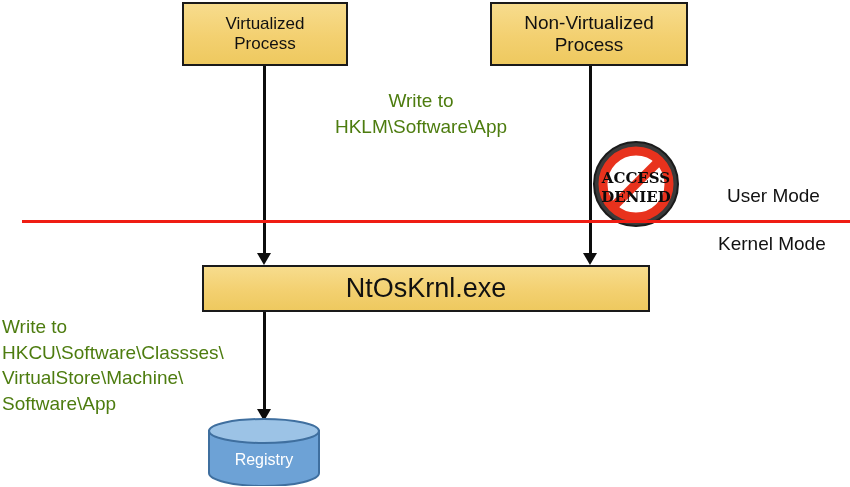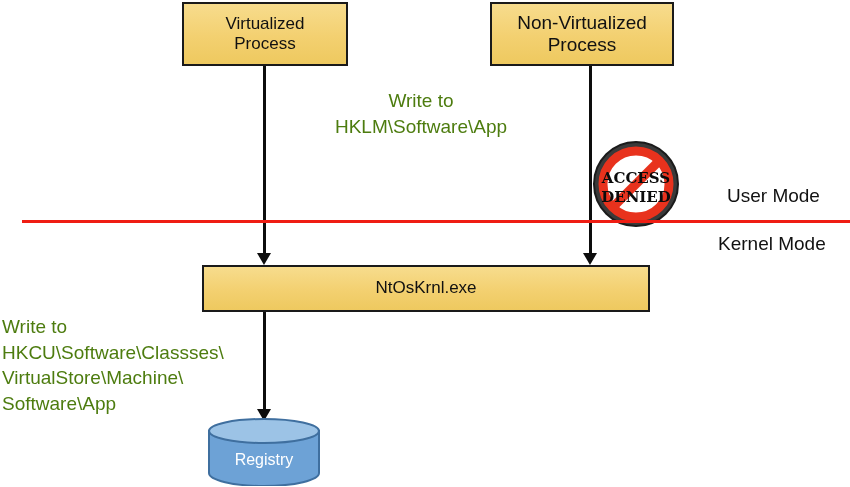--- a/index.html
+++ b/index.html
@@ -30,27 +30,27 @@
     justify-content: center;
     text-align: center;
     line-height: 1.18;
     color: #111111;
   }
   #box-virtualized {
     left: 182px; top: 2px; width: 166px; height: 64px;
     font-size: 17px;
   }
   #box-nonvirtualized {
-    left: 490px; top: 2px; width: 184px; height: 64px;
+    left: 490px; top: 2px; width: 198px; height: 64px;
     font-size: 19px;
     justify-content: center;
   }
   #box-kernel {
     left: 202px; top: 265px; width: 448px; height: 47px;
-    font-size: 17px;
+    font-size: 27px;
   }
   .box-text { display: block; white-space: pre-line; }
 
   
   .arrow-line {
     position: absolute;
     width: 3px;
     background: #0d0d0d;
   }
   .arrow-head {

